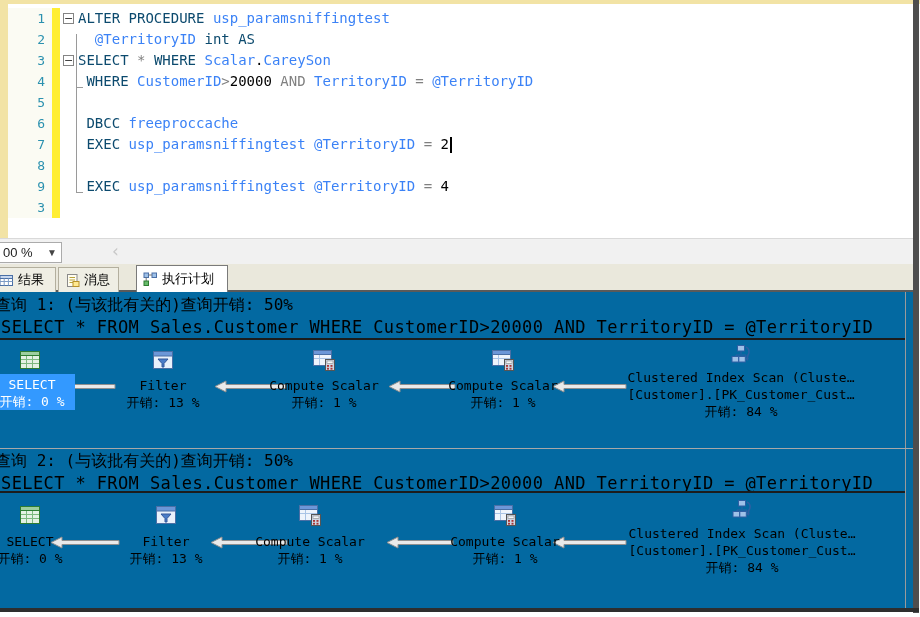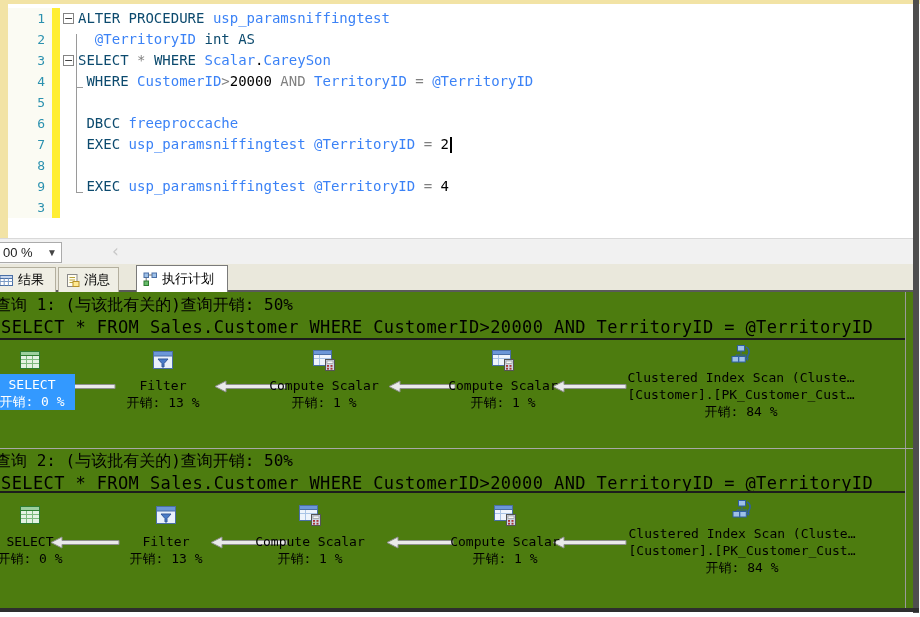--- a/index.html
+++ b/index.html
@@ -51,21 +51,21 @@
   
   .tab-row { position: absolute; left: 0; top: 264px; width: 913px; height: 28px; background: #eae8dc; border-bottom: 2px solid #5a5a5a; }
   .tab { position: absolute; top: 3px; height: 25px; display: flex; align-items: center; gap: 4px;
          padding: 0 8px 0 6px; font-size: 13px; color: #000;
          font-family: "DejaVu Sans", "Liberation Sans", sans-serif;
          border: 1px solid #b3af9e; border-bottom: none; background: #efeee4; }
   .tab.active { background: #fff; border-color: #7a7a7a; top: 1px; height: 27px; z-index: 2; }
   .tab .ticon { display: inline-flex; width: 15px; height: 15px; }
 
   
-  .plan-pane { position: absolute; left: 0; top: 292px; width: 913px; height: 316px; background: #4d7c0f; }
+  .plan-pane { position: absolute; left: 0; top: 292px; width: 913px; height: 316px; background: #0369a1; }
   .pane-right-line { position: absolute; left: 905px; top: 0; width: 1px; height: 316px; background: #9a9a9a; }
   .q-header { position: absolute; left: -5px; font-size: 16px; color: #000; white-space: pre;
               font-family: "DejaVu Sans Mono", monospace; }
   .q-sql { position: absolute; left: 1px; font-size: 17px; letter-spacing: 0.4px; color: #000; white-space: pre;
            font-family: "DejaVu Sans Mono", monospace; }
   .rule { position: absolute; left: 0; width: 905px; height: 2px; background: #1c1c1c; }
   .sep  { position: absolute; left: 0; width: 913px; height: 1px; background: #a8a8a8; }
   .plan-canvas { position: absolute; left: 0; width: 905px; overflow: hidden; }
   .plan-node-text { position: absolute; text-align: center; font-size: 13px; line-height: 17px; color: #000; white-space: pre; }
   .plan-node-text.sel { background: #3399ff; color: #fff; padding-top: 2px; }

